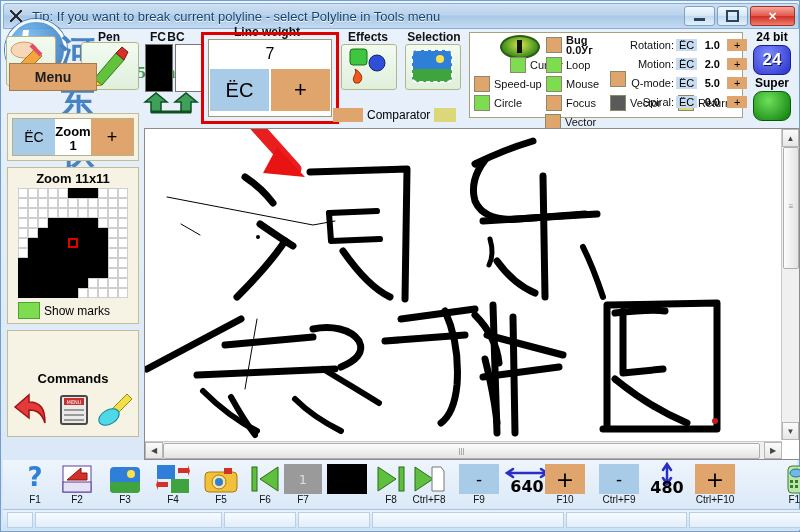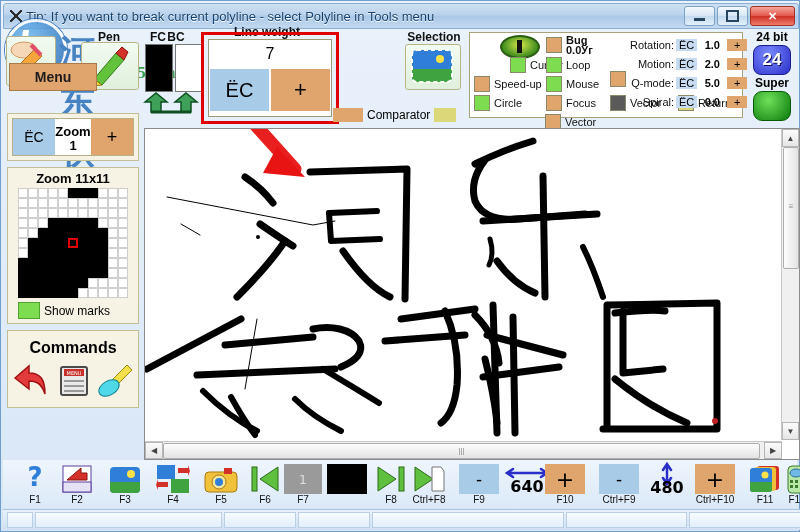--- a/index.html
+++ b/index.html
@@ -22,21 +22,21 @@
     border:1px solid #8aaed4;border-radius:3px 3px 0 0;
     display:flex;align-items:center;
   }
   .tb-icon{width:18px;height:16px;margin-left:4px;position:relative;flex:0 0 auto;}
   .tb-icon .b1{position:absolute;left:2px;top:2px;width:12px;height:12px;
     background:
       linear-gradient(45deg,transparent 45%,#2b2b2b 45%,#2b2b2b 55%,transparent 55%),
       linear-gradient(-45deg,transparent 45%,#2b2b2b 45%,#2b2b2b 55%,transparent 55%);
   }
   .tb-title{
-    color:#16436e;font-size:13px;white-space:nowrap;
+    margin-left:6px;color:#16436e;font-size:13px;white-space:nowrap;
     text-shadow:0 1px 0 #fff;
   }
   .wbtns{position:absolute;right:3px;top:2px;display:flex;gap:2px;}
   .wbtn{width:29px;height:18px;border:1px solid #7da2c6;border-radius:3px;
     background:linear-gradient(#f4f9fd,#d6e6f5 50%,#c3d9ee 51%,#e4f0fb);
     display:flex;align-items:center;justify-content:center;color:#27455f;font-size:11px;}
   .wbtn.close{background:linear-gradient(#f5a79b,#e2564a 50%,#cf3024 51%,#ef7d6d);
     border-color:#a33225;color:#fff;width:43px;font-weight:bold;}
   .wbtn .minbar{width:11px;height:3px;background:#27455f;margin-top:7px;}
   .wbtn .maxbox{width:9px;height:8px;border:2px solid #27455f;}
@@ -116,21 +116,21 @@
   .zm-mid{flex:1;text-align:center;font-weight:bold;font-size:13px;color:#000;line-height:14px;padding-top:3px;}
   .zm-plus{width:42px;height:100%;background:#e0a46d;display:flex;align-items:center;justify-content:center;font-size:18px;color:#000;}
   .zoom11-title{text-align:center;font-weight:bold;font-size:13px;color:#000;padding:3px 0 2px;}
   .grid11{width:110px;height:110px;margin:0 auto;display:grid;grid-template-columns:repeat(11,10px);
     grid-template-rows:repeat(11,10px);}
   .cell{border:1px solid #cfcfcf;box-sizing:border-box;background:#fff;}
   .cell.on{background:#000;border-color:#000;}
   .cell.cursor{outline:2px solid #e00000;outline-offset:-2px;}
   .showmarks{display:flex;align-items:center;gap:4px;padding:4px 0 4px 10px;}
   .sm-sw{width:20px;height:15px;background:#7ddc4f;border:1px solid #4fa22c;}
-  .cmd-title{text-align:center;font-weight:bold;font-size:16px;color:#000;padding:8px 0 2px;}
+  .cmd-title{text-align:center;font-weight:bold;font-size:13px;color:#000;padding:8px 0 2px;margin-top:32px;}
   .cmd-icons{display:flex;align-items:center;justify-content:space-around;height:44px;padding-bottom:4px;}
 
   
   .canvaswrap{position:absolute;left:143px;top:127px;width:654px;height:330px;
     background:#fff;border:1px solid #8b8b8b;}
   .canvas{position:absolute;left:0;top:0;width:636px;height:310px;overflow:hidden;background:#fff;}
   .vscroll{position:absolute;right:0;top:0;width:17px;height:311px;background:#f0f0f0;border-left:1px solid #c8c8c8;}
   .hscroll{position:absolute;left:0;bottom:0;height:17px;width:637px;background:#f0f0f0;border-top:1px solid #c8c8c8;}
   .sbtn{background:linear-gradient(#fbfbfb,#e6e6e6);border:1px solid #b6b6b6;display:flex;align-items:center;justify-content:center;font-size:8px;color:#444;}
   .vthumb{position:absolute;left:1px;top:18px;width:14px;height:120px;background:linear-gradient(90deg,#fdfdfd,#e3e3e3);border:1px solid #aeaeae;border-radius:2px;}
@@ -209,20 +209,30 @@
     <div class="lw-wrap">
       <div class="lw-inner">
         <div class="lw-val">7</div>
         <div class="lw-btns">
           <div class="lw-minus">ËC</div>
           <div class="lw-plus">+</div>
         </div>
       </div>
     </div>
 
+    <div class="fx-grp">
+      <div class="grp-lbl">Effects</div>
+      <div class="btnbox fxbtn">
+        <svg width="52" height="42" viewBox="0 0 52 42">
+          <rect x="8" y="4" width="17" height="16" rx="3" fill="#3ec63e" stroke="#157015"></rect>
+          <circle cx="35" cy="18" r="8" fill="#2f4fd8" stroke="#14246e"></circle>
+          <path d="M13 38 C8 32 16 30 13 24 C20 28 22 34 17 38 Z" fill="#ef5a1e" stroke="#a32d00"></path>
+        </svg>
+      </div>
+    </div>
 
     <div class="sel-grp">
       <div class="grp-lbl">Selection</div>
       <div class="btnbox fxbtn">
         <svg width="52" height="42" viewBox="0 0 52 42">
           <rect x="6" y="5" width="40" height="32" rx="5" fill="#2f7fd8"></rect>
           <path d="M6 24 L46 24 L46 32 a5 5 0 0 1 -5 5 L11 37 a5 5 0 0 1 -5 -5 Z" fill="#3fa33f"></path>
           <circle cx="34" cy="14" r="4" fill="#ffe14a"></circle>
           <rect x="6" y="5" width="40" height="32" rx="5" fill="none" stroke="#fff" stroke-width="2" stroke-dasharray="4 3"></rect>
         </svg>
@@ -718,32 +728,20 @@
         <div class="kl"></div>
       </div>
       <div class="fkey" style="left: 690px; top: 2px;">
         <div class="ic">
           <svg width="40" height="30" viewBox="0 0 40 30">
             <rect x="0" y="0" width="40" height="30" fill="#e0a46d"></rect>
             <text x="20" y="23" font-size="22" fill="#000" text-anchor="middle" font-family="DejaVu Sans, sans-serif">+</text>
           </svg>
         </div>
         <div class="kl">Ctrl+F10</div>
-      </div>
-      <div class="fkey" style="left: 740px; top: 2px;">
-        <div class="ic">
-          <svg width="32" height="30" viewBox="0 0 32 30">
-            <rect x="8" y="2" width="22" height="24" rx="3" fill="#d4302a"></rect>
-            <rect x="5" y="3" width="22" height="24" rx="3" fill="#f2c13c"></rect>
-            <rect x="1" y="4" width="22" height="24" rx="3" fill="#2f7fd8"></rect>
-            <path d="M1 18 L23 18 L23 25 a3 3 0 0 1 -3 3 L4 28 a3 3 0 0 1 -3 -3 Z" fill="#3fa33f"></path>
-            <circle cx="16" cy="11" r="3.5" fill="#ffe14a"></circle>
-          </svg>
-        </div>
-        <div class="kl">F11</div>
       </div>
       <div class="fkey" style="left: 772px; top: 2px;">
         <div class="ic">
           <svg width="26" height="32" viewBox="0 0 26 32">
             <rect x="4" y="4" width="16" height="27" rx="4" fill="#b8e8a8" stroke="#3d7a2e"></rect>
             <rect x="18" y="1" width="4" height="11" rx="2" fill="#9ad48a" stroke="#3d7a2e"></rect>
             <ellipse cx="12" cy="11" rx="6" ry="4" fill="#6fb8e8" stroke="#2a6b9a"></ellipse>
             <g fill="#3d7a2e">
               <rect x="6" y="18" width="3" height="3"></rect>
               <rect x="11" y="18" width="3" height="3"></rect>

